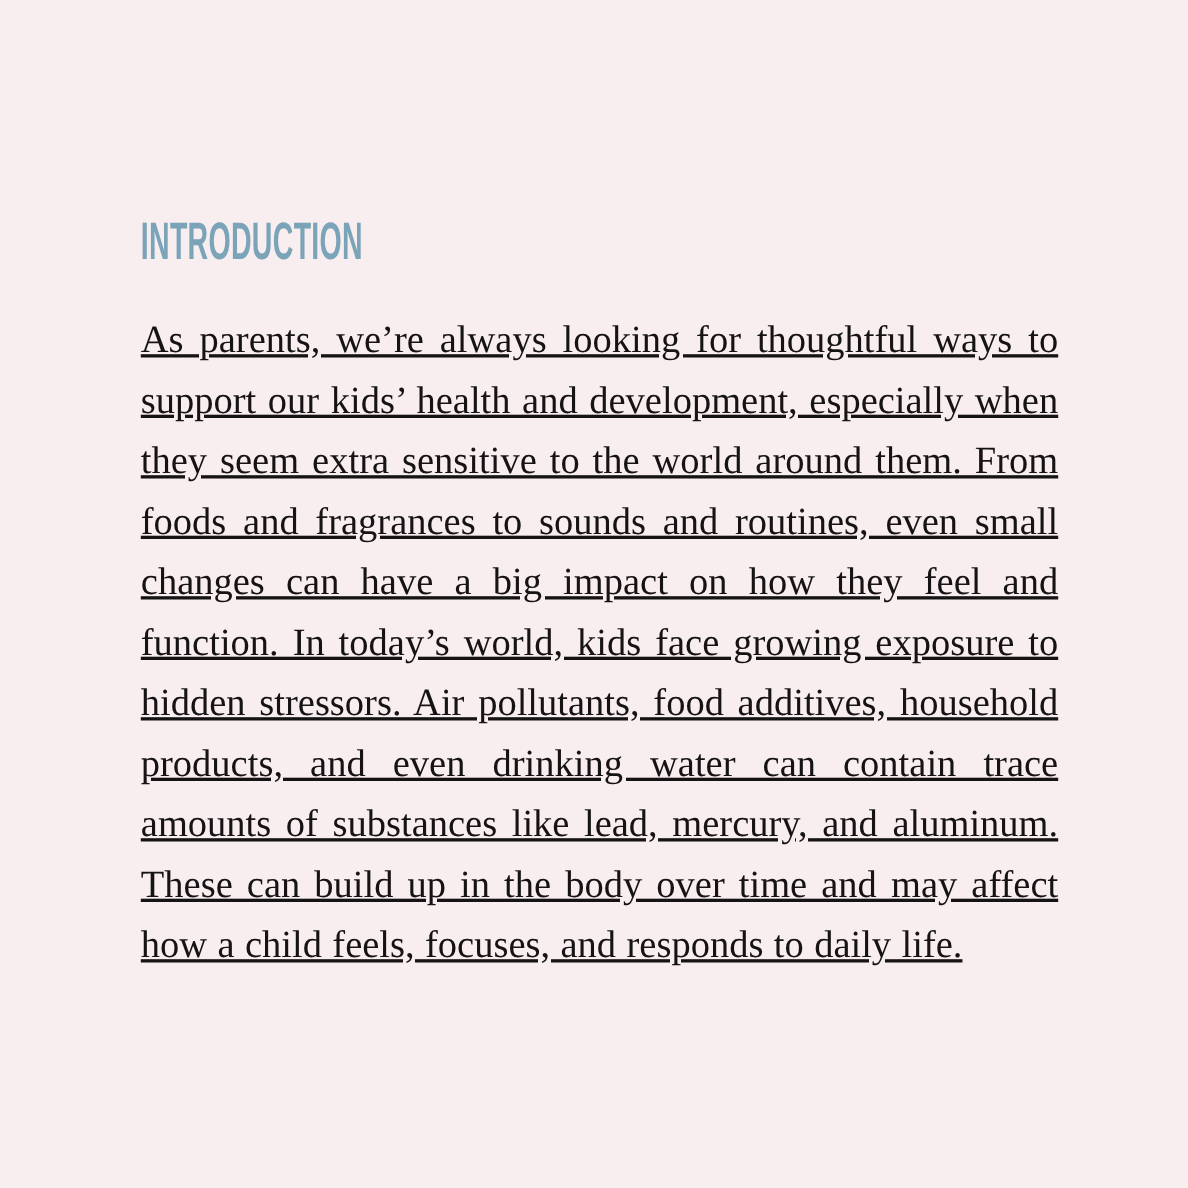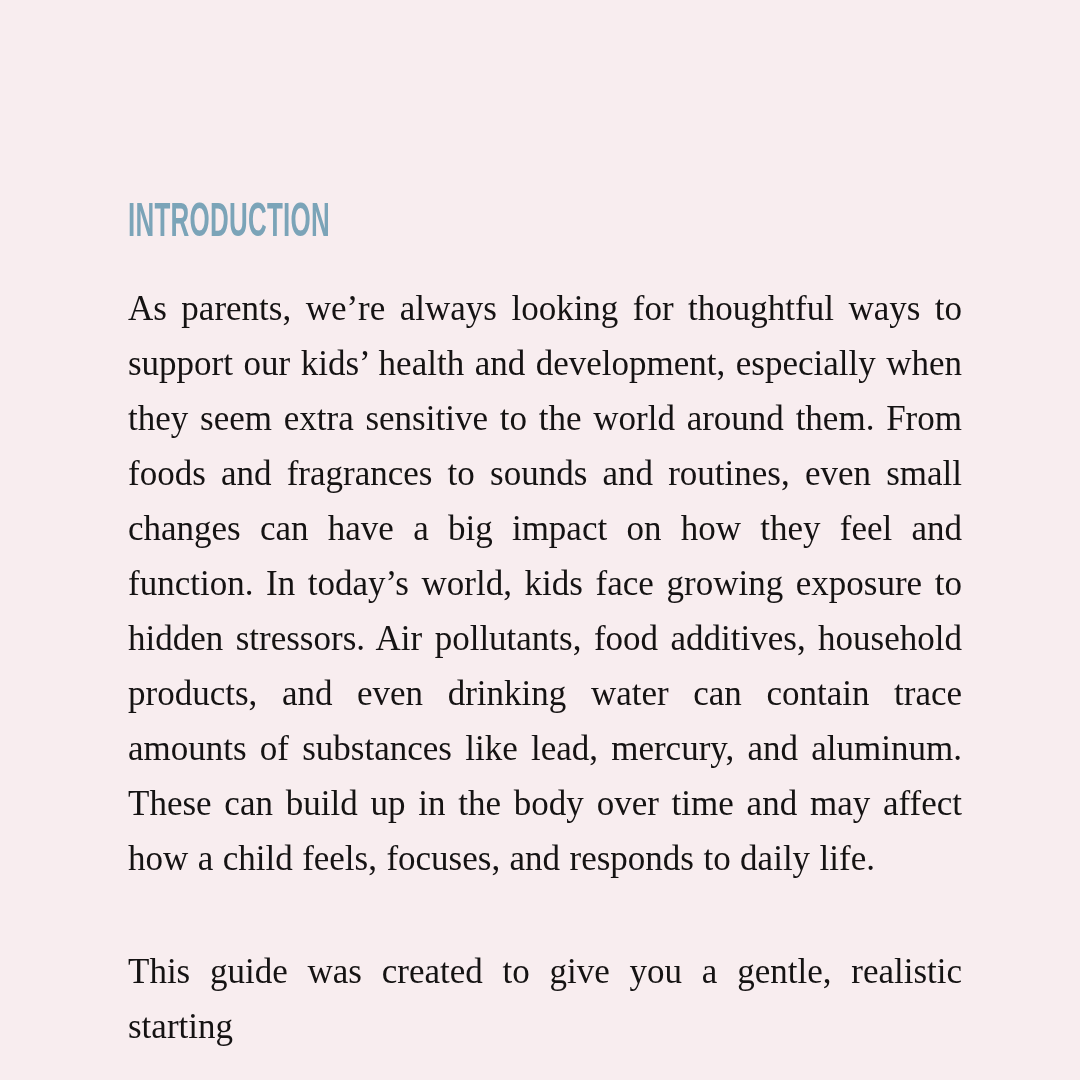--- a/index.html
+++ b/index.html
@@ -42,36 +42,36 @@
   }
 
   .body-paragraph {
     margin-top: 27px;
     font-size: 35px;
     line-height: 55px;
     color: #151313;
     text-align: justify;
     text-justify: inter-word;
     word-spacing: 0.02em;
+    text-decoration: underline;
   }
 
   .body-paragraph.second {
     margin-top: 58px;
     
     text-align-last: justify;
   }
 </style>
 </head>
 <body>
 
 <div class="page" style="background: rgb(248, 237, 239);">
   <div class="content">
 
     <h1 class="heading" style="color: rgb(123, 164, 184);">
       <span class="condense">INTRODUCTION</span>
     </h1>
 
     <p class="body-paragraph" style="color: rgb(21, 19, 19);">As parents, we’re always looking for thoughtful ways to support our kids’ health and development, especially when they seem extra sensitive to the world around them. From foods and fragrances to sounds and routines, even small changes can have a big impact on how they feel and function. In today’s world, kids face growing exposure to hidden stressors. Air pollutants, food additives, household products, and even drinking water can contain trace amounts of substances like lead, mercury, and aluminum. These can build up in the body over time and may affect how a child feels, focuses, and responds to daily life.</p>
 
-    <p class="body-paragraph second" style="color: rgb(21, 19, 19);">This guide was created to give you a gentle, realistic starting</p>
 
   </div>
 </div>
 
 </body></html>

